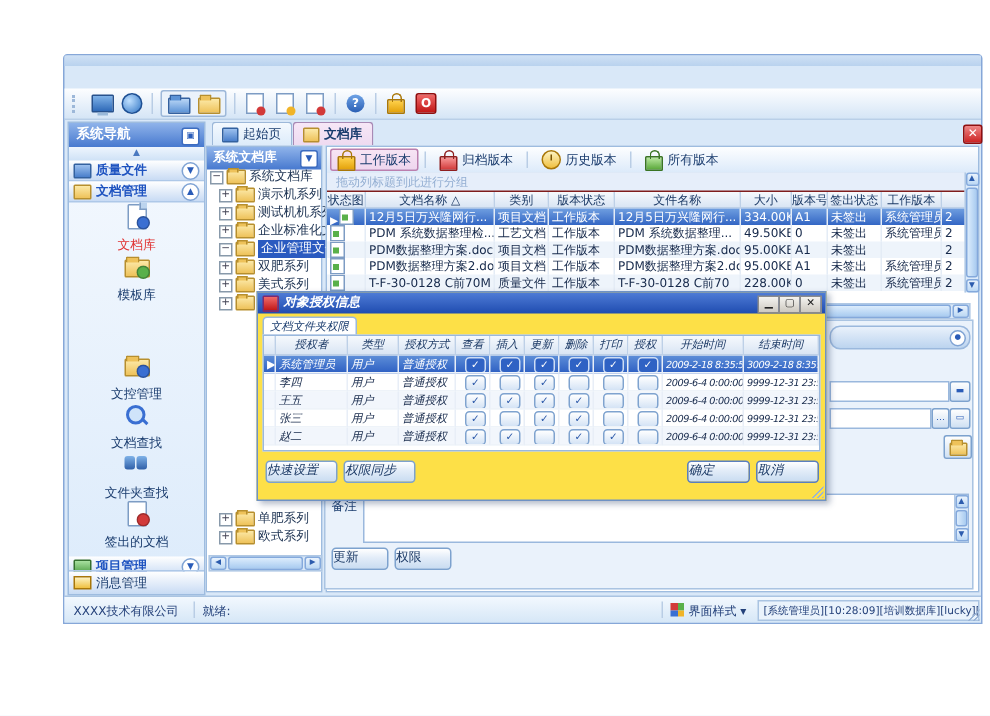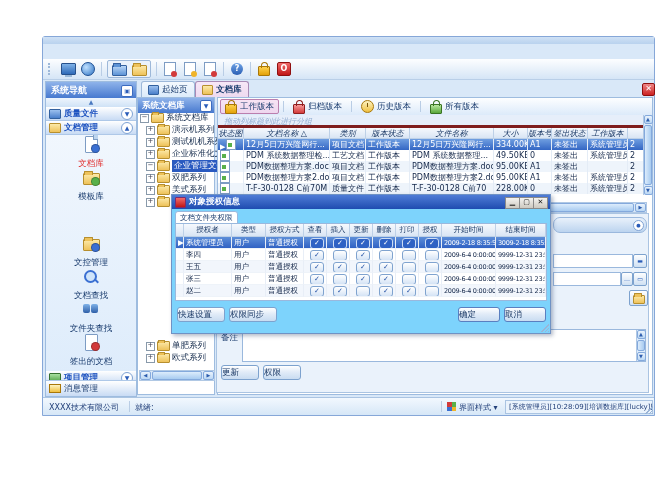--- a/index.html
+++ b/index.html
@@ -86,24 +86,24 @@
   .hscroll{background:#d9e8f8;border:1px solid #b0c8e4;display:flex;justify-content:space-between;align-items:center;}
   .sarrow{width:9px;height:7px;background:linear-gradient(#eaf3fd,#bcd8f4);border:1px solid #84a9dc;border-radius:2px;color:#2c5cae;font-size:5px;line-height:7px;text-align:center;}
   .sthumb{flex:1;margin:0 1px;height:7px;background:linear-gradient(#dcecfc,#a8cbf0);border:1px solid #84a9dc;border-radius:2px;}
   
   #rightarea{left:174px;top:60px;width:436px;height:298px;background:#fff;border:1px solid #9ebcdf;box-sizing:border-box;}
   .verbar{left:0;top:0;width:100%;height:17px;background:linear-gradient(#fdfeff,#dceafa);border-bottom:1px solid #c2d6ec;display:flex;align-items:center;}
   .vbtn{height:13px;display:flex;align-items:center;font-size:8.5px;color:#1a3c6e;padding:0 4px;margin:0 2px;border:1px solid transparent;border-radius:2px;}
   .vbtn.active{background:linear-gradient(#f7e4f4,#eed6ee);border-color:#bb7fae;}
   .vbtn .vi{margin-right:3px;}
   .vsep{width:1px;height:11px;background:#b9cde5;margin:0 2px;}
-  .grouphint{left:0;top:17px;width:100%;height:13px;background:#e6eefa;border-bottom:3px solid #7f1d1d;font-size:8px;color:#93aed2;line-height:13px;padding-left:6px;box-sizing:border-box;font-style:italic;}
+  .grouphint{left:0;top:17px;width:100%;height:13px;background:#e6eefa;border-bottom:1px solid #7f1d1d;font-size:8px;color:#93aed2;line-height:13px;padding-left:6px;box-sizing:border-box;}
   .tcols{display:grid;grid-template-columns:26px 86px 36px 44px 84px 34px 24px 36px 40px 18px;}
   .thead{left:0;top:30px;width:428px;height:11px;}
-  .thead .hc{background:linear-gradient(#f6f9fd,#d9e5f4);border-right:1px solid #bdd0e7;border-bottom:1px solid #bdd0e7;font-size:8px;color:#1c3a66;text-align:center;line-height:11px;white-space:nowrap;overflow:hidden;font-style:italic;}
+  .thead .hc{background:linear-gradient(#f6f9fd,#d9e5f4);border-right:1px solid #bdd0e7;border-bottom:1px solid #bdd0e7;font-size:8px;color:#1c3a66;text-align:center;line-height:11px;white-space:nowrap;overflow:hidden;}
   .trow{left:0;width:428px;height:11px;}
   .trow .c{font-size:8px;color:#15284a;line-height:11px;padding-left:2px;white-space:nowrap;overflow:hidden;border-right:1px solid #e4ecf6;}
   .trow.alt{background:#eef4fb;}
   .trow.sel{background:linear-gradient(#6f9ee0,#3366c4);}
   .trow.sel .c{color:#fff;}
   .rowind{color:#102a50;font-size:7px;margin-right:1px;}
   .trow.sel .rowind{color:#fff;}
   .doc-ic{display:inline-block;width:8px;height:9px;background:#fff;border:1px solid #7d9cc4;position:relative;vertical-align:-1px;}
   .doc-ic::after{content:"";position:absolute;left:1px;top:3px;width:4px;height:4px;background:#59b04a;}
   .vscroll{background:#dcebfb;border-left:1px solid #b0c8e4;display:flex;flex-direction:column;justify-content:space-between;align-items:center;}
@@ -112,21 +112,21 @@
   #detail{left:173px;top:176px;width:433px;height:180px;background:#eaf2fb;border:1px solid #aac4e2;box-sizing:border-box;}
   .formhdr{left:336px;top:3px;width:92px;height:14px;background:linear-gradient(#e9f1fb,#bcd4ef);border:1px solid #9ab8dd;border-radius:7px;}
   .formhdr .circ{position:absolute;right:2px;top:2px;width:9px;height:9px;border-radius:50%;background:#fff;border:1px solid #7fa3d4;color:#2a5cb8;font-size:5px;text-align:center;line-height:8px;}
   .field{background:#fff;border:1px solid #9ab8dd;height:12px;}
   .smbtn{background:linear-gradient(#fefefe,#cfe0f3);border:1px solid #7da2ce;border-radius:2px;font-size:6px;color:#2a5cb8;text-align:center;}
   .folderbtn{background:linear-gradient(#fefefe,#cfe0f3);border:1px solid #7da2ce;border-radius:2px;display:flex;align-items:center;justify-content:center;}
   .remark-lbl{font-size:8.5px;color:#1a3c6e;}
   .remark-box{background:#fff;border:1px solid #9ab8dd;}
   .xpbtn{background:linear-gradient(#ffffff,#e2ecf8 45%,#c9dcf1);border:1px solid #7da2ce;border-radius:3px;font-size:8.5px;color:#1c3a66;text-align:left;}
   
-  #dialog{left:128px;top:157px;width:378px;height:138px;background:#7dd3fc;border:1px solid #6f92c4;box-shadow:2px 2px 4px rgba(40,60,100,.35);z-index:50;}
+  #dialog{left:128px;top:157px;width:378px;height:138px;background:#fde047;border:1px solid #6f92c4;box-shadow:2px 2px 4px rgba(40,60,100,.35);z-index:50;font-style:italic;}
   .dtitle{left:0;top:0;width:100%;height:14px;background:linear-gradient(#4f7cd6,#1f4cb0);display:flex;align-items:center;}
   .dtitle .dico{width:9px;height:9px;margin:0 3px;background:linear-gradient(#f06a6a,#c01616);border:1px solid #7d2a6e;border-radius:1px;}
   .dtitle .dtxt{color:#fff;font-size:8.5px;font-weight:bold;white-space:nowrap;}
   .winbtn{position:absolute;top:2px;width:13px;height:10px;background:linear-gradient(#f4f3f0,#cdc9c0);border:1px solid #8a8a8a;font-size:7px;line-height:8px;text-align:center;color:#222;}
   .dlgtab{left:3px;top:16px;height:11px;background:#fff;border:1px solid #9ab8dd;border-radius:3px 3px 0 0;font-size:7.5px;color:#1a3c6e;line-height:11px;padding:0 4px;}
   .dgrid{left:3px;top:28px;width:372px;height:78px;background:#fff;border:1px solid #9ab8dd;box-sizing:border-box;}
   .dcols{display:grid;grid-template-columns:8px 48px 34px 38px 23px 23px 23px 23px 23px 23px 54px 50px;}
   .dhead .hc{background:linear-gradient(#f6f9fd,#d9e5f4);border-right:1px solid #bdd0e7;border-bottom:1px solid #bdd0e7;font-size:7.5px;color:#1c3a66;text-align:center;line-height:12px;white-space:nowrap;overflow:hidden;}
   .drow{height:12px;}
   .drow .c{font-size:7.5px;color:#15284a;line-height:12px;padding-left:2px;white-space:nowrap;overflow:hidden;border-right:1px solid #e8eef7;border-bottom:1px solid #eef3f9;}

